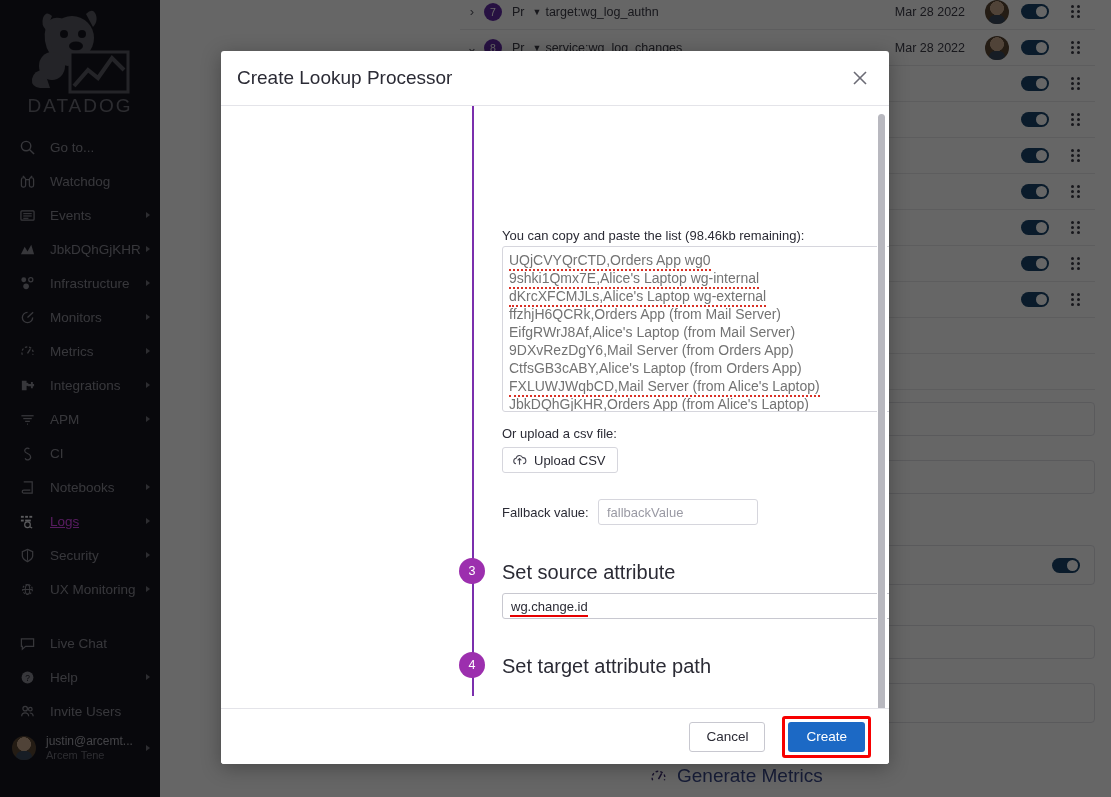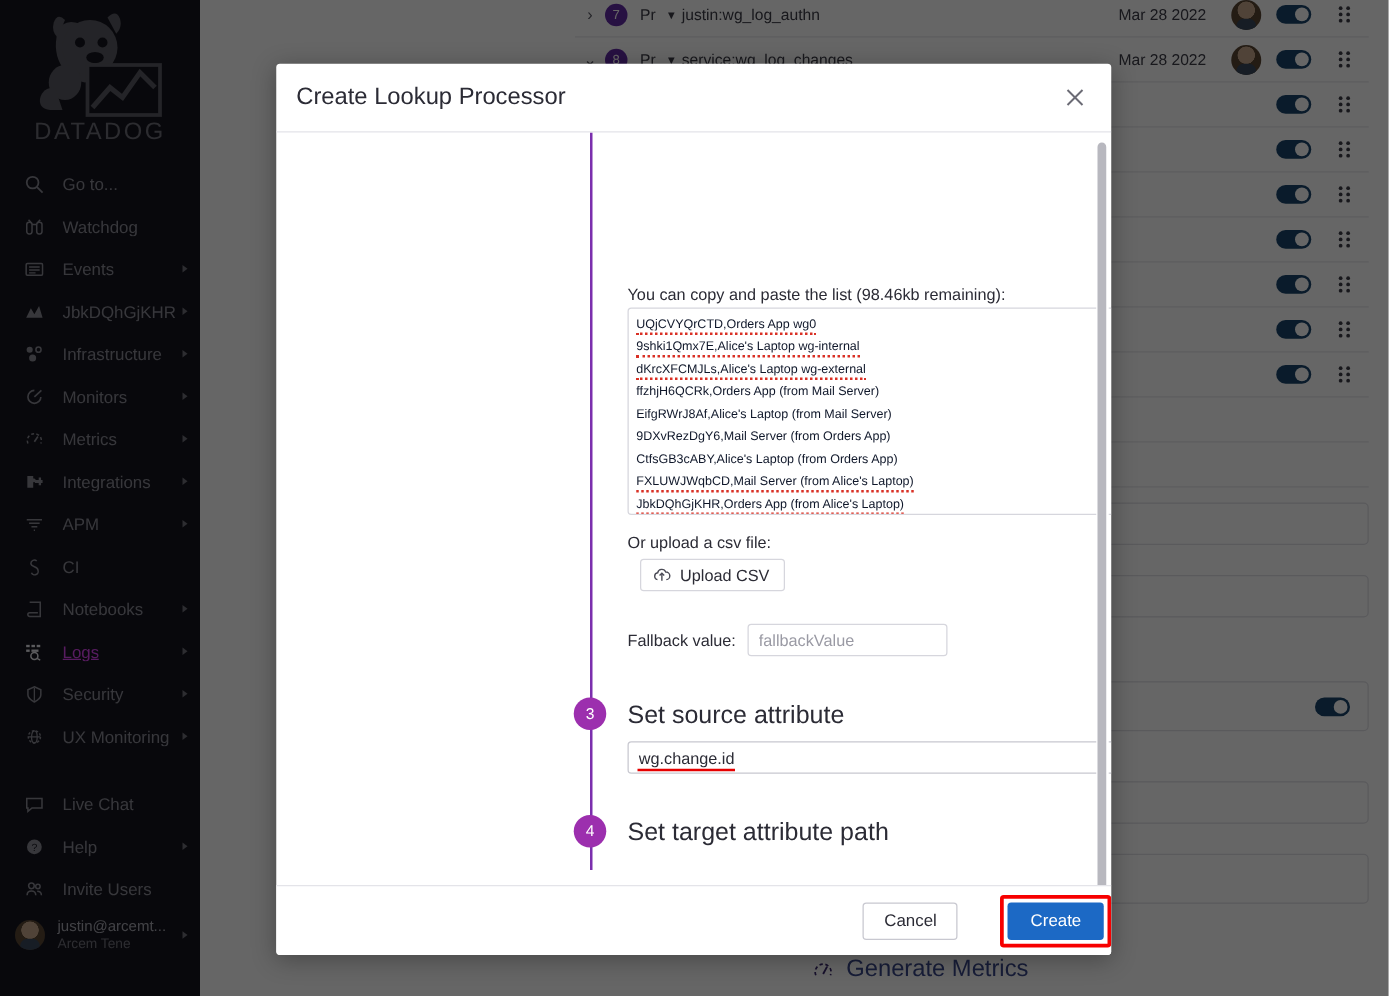--- a/index.html
+++ b/index.html
@@ -154,31 +154,31 @@
     z-index: 2;
   }
   .step-title {
     position: absolute; left: 281px; font-size: 20px; color: #2b2b35;
   }
   .field-label { position: absolute; font-size: 13px; color: #2b2b35; }
 
   .lookup-ta {
     position: absolute; left: 281px; top: 140px; width: 578px; height: 166px;
     border: 1px solid #d6d6dd; border-radius: 3px; background: #fff;
-    overflow: hidden; font-size: 10px; color: #0f172a;
+    overflow: hidden; font-size: 14px; color: #737373;
     padding: 4px 0 0 6px;
   }
   .ta-line {
     line-height: 18px; white-space: nowrap;
     text-decoration: none;
   }
   .sp { border-bottom: 2px dotted #d93025; padding-bottom: 1px; }
 
   .upload-btn {
-    position: absolute; left: 291px; top: 341px;
+    position: absolute; left: 281px; top: 341px;
     height: 26px; padding: 0 11px 0 9px; border: 1px solid #d6d6dd;
     border-radius: 3px; background: #fff; color: #2b2b35; font-size: 13px;
     display: inline-flex; align-items: center; cursor: pointer;
   }
   .upload-btn .u-ico { margin-right: 7px; display: inline-flex; color: #4a4a55; }
 
   .fallback-input {
     position: absolute; left: 377px; top: 393px; width: 160px; height: 26px;
     border: 1px solid #d6d6dd; border-radius: 3px; background: #fff;
     font-size: 13px; color: #2b2b35; padding: 0 8px;
@@ -201,21 +201,21 @@
     background: #fff;
   }
   .body-thumb {
     position: absolute; right: 2px; top: 4px; width: 7px; height: 600px;
     background: #b8b8bf; border-radius: 4px;
   }
 
   .modal-foot {
     height: 56px; flex: none; border-top: 1px solid #e4e4e9;
     display: flex; align-items: center; justify-content: flex-end;
-    gap: 17px; position: relative; background: #fff;
+    padding-right: 18px; gap: 0; position: relative; background: #fff;
   }
   .btn-cancel {
     height: 30px; padding: 0 16px; border: 1px solid #c8c8d0; border-radius: 3px;
     background: #fff; color: #2b2b35; font-size: 13.5px; cursor: pointer;
     font-family: "Liberation Sans", sans-serif;
   }
   .create-wrap {
     margin-left: 17px; border: 3px solid #f70000; border-radius: 3px;
     padding: 3px; display: inline-flex;
   }
@@ -460,21 +460,21 @@
       </div>
     </div>
 
     <div class="bg-main">
 
       <div class="bg-row" style="top:-6px">
         <span class="row-chevron">›</span>
         <span class="row-num">7</span>
         <span class="row-kind">Pr</span>
         <span class="row-filter-ico">▼</span>
-        <span>justin:wg_log_authn</span>
+        <span>target:wg_log_authn</span>
         <span class="row-date">Mar 28 2022</span>
         <span class="row-av"></span>
         <span class="toggle-on"></span>
         <span class="drag-dots">
             <i></i>
             <i></i>
             <i></i>
             <i></i>
             <i></i>
             <i></i>

